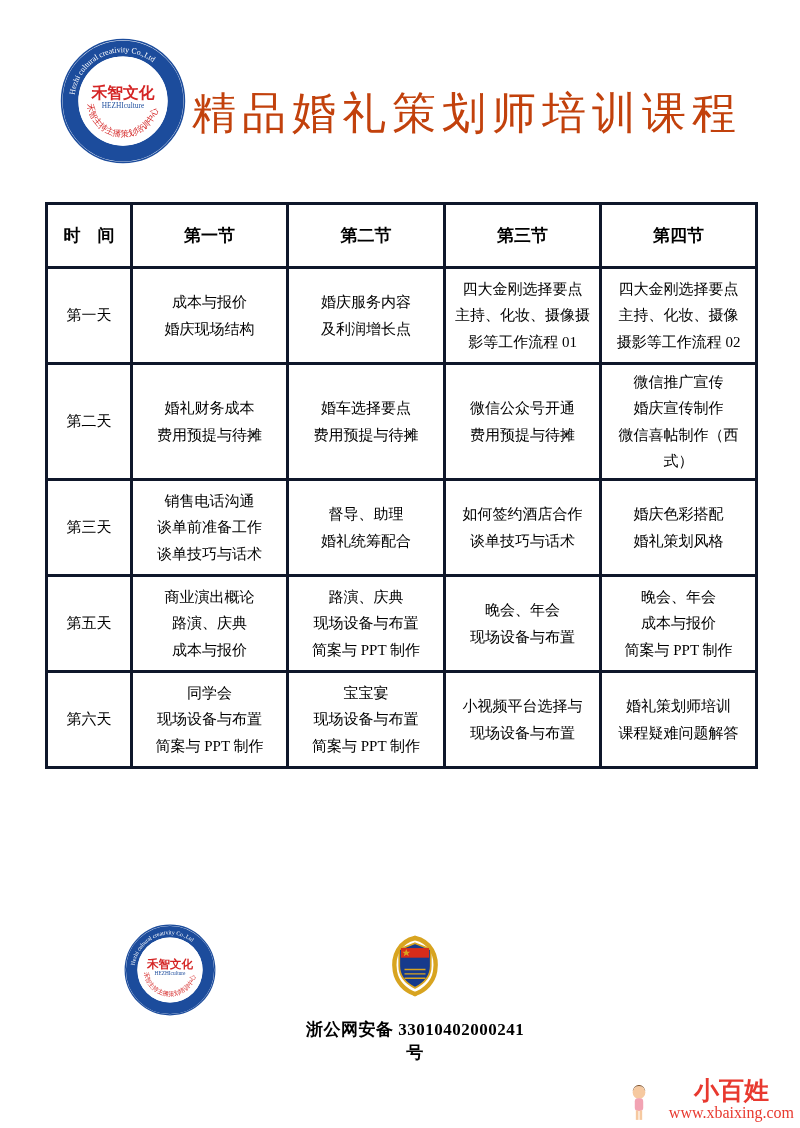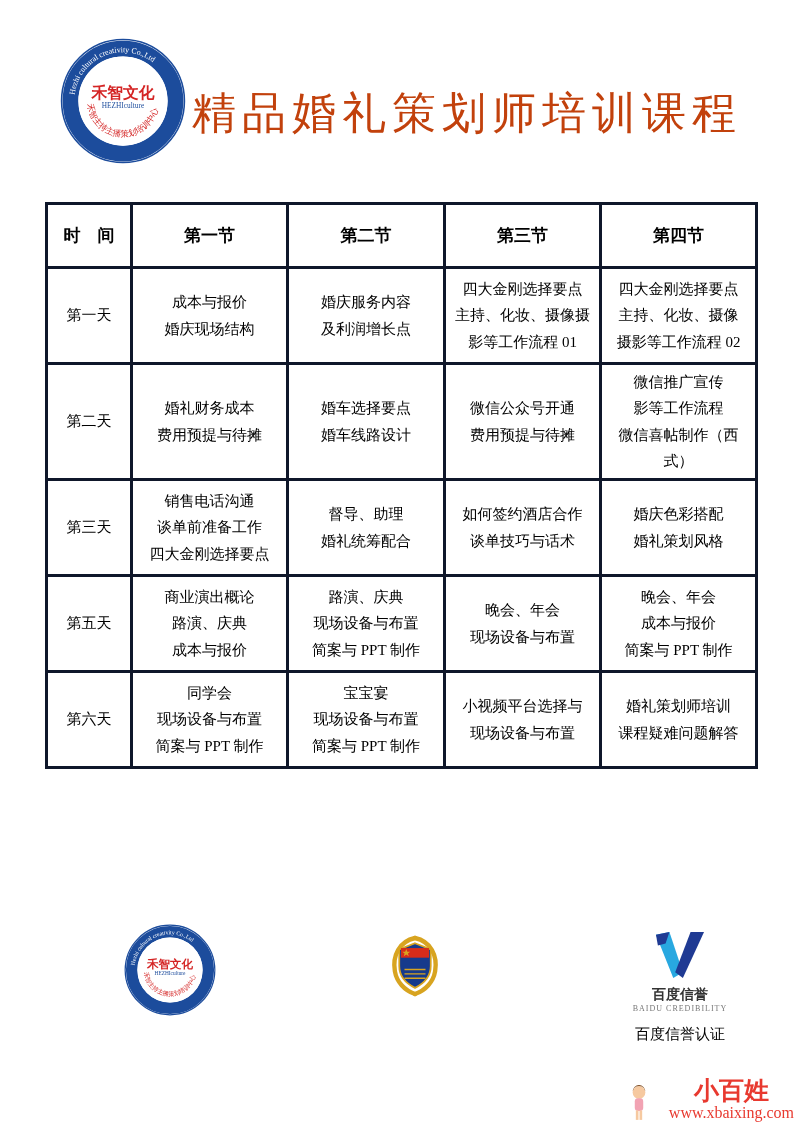--- a/index.html
+++ b/index.html
@@ -104,32 +104,32 @@
 影等工作流程 01</td>
         <td class="cell-blue">四大金刚选择要点
 主持、化妆、摄像
 摄影等工作流程 02</td>
       </tr>
       <tr>
         <td>第二天</td>
         <td>婚礼财务成本
 费用预提与待摊</td>
         <td>婚车选择要点
-婚车线路设计</td>
+费用预提与待摊</td>
         <td>微信公众号开通
 费用预提与待摊</td>
         <td>微信推广宣传
-影等工作流程
+婚庆宣传制作
 微信喜帖制作（西式）</td>
       </tr>
       <tr>
         <td>第三天</td>
         <td>销售电话沟通
 谈单前准备工作
-四大金刚选择要点</td>
+谈单技巧与话术</td>
         <td>督导、助理
 婚礼统筹配合</td>
         <td>如何签约酒店合作
 谈单技巧与话术</td>
         <td>婚庆色彩搭配
 婚礼策划风格</td>
       </tr>
       <tr>
         <td>第五天</td>
         <td>商业演出概论
@@ -178,32 +178,23 @@
 
   <div class="footer-center">
     <svg class="badge-svg" viewBox="0 0 64 72" aria-hidden="true">
       <path d="M32 4 C 14 8, 6 24, 9 42 C 11 54, 20 64, 32 68" fill="none" stroke="var(--badge_gold)" stroke-width="5" stroke-linecap="round"></path>
       <path d="M32 4 C 50 8, 58 24, 55 42 C 53 54, 44 64, 32 68" fill="none" stroke="var(--badge_gold)" stroke-width="5" stroke-linecap="round"></path>
       <path d="M32 10 L50 17 V36 C50 48 42 56 32 61 C22 56 14 48 14 36 V17 Z" fill="var(--badge_blue)" stroke="var(--badge_gold)" stroke-width="2"></path>
       <rect x="16" y="15.5" width="32" height="11" fill="var(--badge_red)"></rect>
       <polygon points="22,16.5 23.2,19.6 26.5,19.6 23.9,21.6 24.9,24.8 22,22.9 19.1,24.8 20.1,21.6 17.5,19.6 20.8,19.6" fill="var(--badge_gold)"></polygon>
       <path d="M20 40 h24 M20 45 h24 M20 50 h24" stroke="var(--badge_gold)" stroke-width="1.6"></path>
     </svg>
+    <div class="police-text">浙公网安备 33010402000241号</div>
   </div>
 
-  <div class="footer-right">
-    <svg class="baidu-svg" viewBox="0 0 60 52" aria-hidden="true">
-      <polygon points="5,5 19,2 33,44 23,50" fill="var(--baidu_light)"></polygon>
-      <polygon points="55,2 41,2 25,44 33,50" fill="var(--baidu_dark)"></polygon>
-      <polygon points="5,5 19,2 15,14 7,16" fill="var(--baidu_dark)"></polygon>
-    </svg>
-    <div class="baidu-name">百度信誉</div>
-    <div class="baidu-en">BAIDU CREDIBILITY</div>
-    <div class="baidu-cert">百度信誉认证</div>
-  </div>
 
   <div class="watermark">
     <svg class="wm-figure" viewBox="0 0 24 36" aria-hidden="true">
       <circle cx="12" cy="8" r="6" fill="#f6c9a0"></circle>
       <path d="M6 7 a6 6 0 0 1 12 0 l-1.2 -3 a6 5 0 0 0 -9.6 0 z" fill="#7a4a21"></path>
       <rect x="8" y="13.5" width="8" height="12" rx="3" fill="#f2a3b3"></rect>
       <rect x="9" y="25" width="2.5" height="9" fill="#f6c9a0"></rect>
       <rect x="12.5" y="25" width="2.5" height="9" fill="#f6c9a0"></rect>
     </svg>
     <div class="wm-text">

